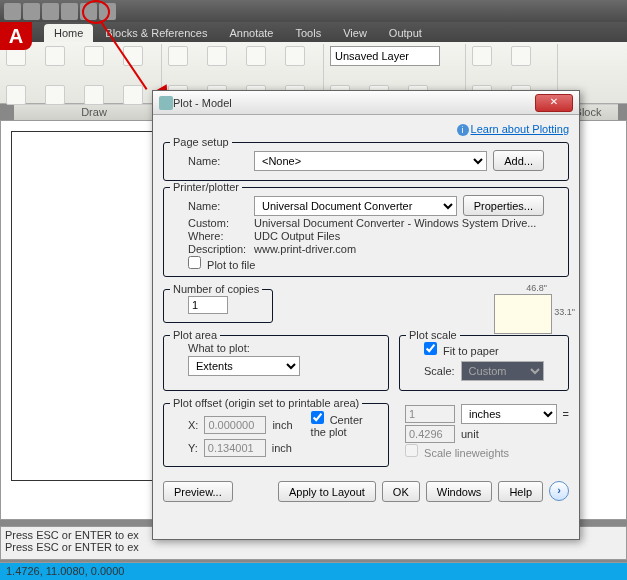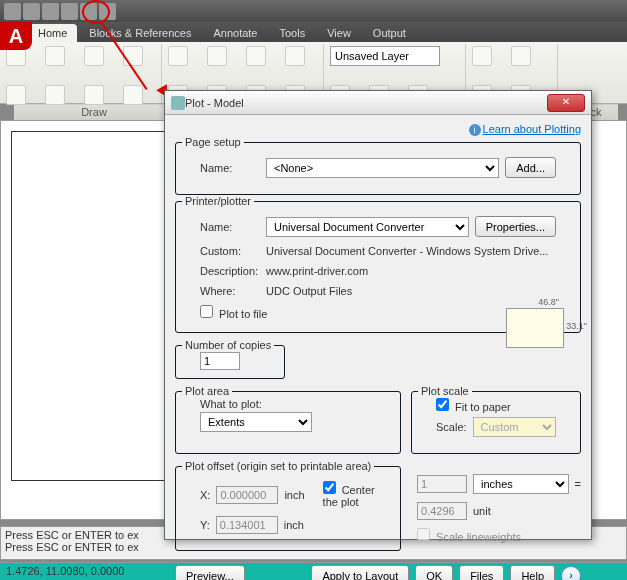--- a/index.html
+++ b/index.html
@@ -1,56 +1,56 @@
 <!DOCTYPE html>
 <html><head>
 <meta charset="utf-8">
 <style>
 *{box-sizing:border-box;margin:0;padding:0;font-family:"Segoe UI",Tahoma,sans-serif;font-size:11px}
 body{background:#888;width:627px;height:580px;position:relative;overflow:hidden}
 .titlebar{height:22px;background:linear-gradient(#6a6a6a,#4a4a4a);display:flex;align-items:center;padding:0 4px;gap:2px}
 .tb-icon{width:17px;height:17px;background:#999;border-radius:2px;display:inline-block}
 .logo{position:absolute;left:0;top:22px;width:32px;height:28px;background:#c00;color:#fff;font-weight:bold;font-size:20px;display:flex;align-items:center;justify-content:center;z-index:5;border-radius:0 0 8px 0}
-.ribbon-tabs{height:20px;background:linear-gradient(#555,#444);display:flex;align-items:flex-end;padding-left:28px;gap:2px}
+.ribbon-tabs{height:20px;background:linear-gradient(#555,#444);display:flex;align-items:flex-end;padding-left:44px;gap:2px}
 .rtab{padding:3px 10px;color:#ddd;cursor:pointer;border-radius:4px 4px 0 0}
 .rtab.active{background:#f2f2ee;color:#333}
 .ribbon{height:62px;background:linear-gradient(#f4f4f0,#e6e6e0);border-bottom:1px solid #aaa;display:flex;padding:2px;gap:2px}
 .rpanel{border-right:1px solid #ccc;padding:2px 4px;display:flex;flex-wrap:wrap;gap:19px;align-items:flex-start;width:160px}
 .rbtn{width:20px;height:20px;background:#f8f8f4;border:1px solid #ccc;border-radius:2px}
 .rcombo{height:20px;background:#fff;border:1px solid #999;padding:2px 4px;display:flex;align-items:center;width:110px}
 .panellabel{height:16px;background:linear-gradient(#e0e0da,#d0d0ca);border-top:1px solid #ccc;text-align:center;padding:1px;color:#555;width:160px;position:absolute;top:104px}
 .canvas{position:absolute;left:0;top:120px;right:0;bottom:60px;background:#fff;border:1px solid #999}
 .drawing{position:absolute;left:10px;top:10px;width:250px;height:350px;border:1px solid #333}
 .cmdline{position:absolute;left:0;bottom:20px;right:0;height:34px;background:#f0f0f0;border:1px solid #999;font-family:Consolas,monospace;padding:2px 4px;color:#333}
-.statusbar{position:absolute;left:0;bottom:0;right:0;height:18px;background:#14b8a6;border-top:1px solid #999;padding:2px 6px;color:#333}
-
-.dlg{position:absolute;left:164px;top:90px;width:428px;height:450px;background:#f0f0f0;border:1px solid #666;box-shadow:2px 2px 8px rgba(0,0,0,.4);z-index:10}
+.statusbar{position:absolute;left:0;bottom:0;right:0;height:18px;background:#0ea5e9;border-top:1px solid #999;padding:2px 6px;color:#333}
+
+.dlg{position:absolute;left:152px;top:90px;width:428px;height:450px;background:#f0f0f0;border:1px solid #666;box-shadow:2px 2px 8px rgba(0,0,0,.4);z-index:10}
 .dlgtitle{height:24px;background:linear-gradient(#fdfdfd,#e0e0e0);display:flex;align-items:center;padding:0 6px;border-bottom:1px solid #aaa}
 .dlgtitle .txt{flex:1;color:#333}
 .dlgclose{width:38px;height:18px;background:linear-gradient(#e07070,#c73030);border:1px solid #a02020;border-radius:3px;color:#fff;text-align:center;line-height:14px;font-size:10px}
 .dlgbody{padding:8px 10px;color:#333}
 .learnlink{color:#0066cc;text-decoration:underline;cursor:pointer;float:right}
 .infoicon{display:inline-block;width:12px;height:12px;background:#4a90d9;border-radius:50%;color:#fff;font-size:9px;text-align:center;line-height:12px;margin-right:2px}
 .group{border:1px solid #0f172a;border-radius:3px;padding:6px 24px 8px;margin:6px 0;position:relative}
 .group>.legend{position:absolute;top:-7px;left:6px;background:#f0f0f0;padding:0 3px;color:#333}
-.row{display:flex;align-items:center;gap:6px;margin:8px 0}
+.row{display:flex;align-items:center;gap:6px;margin:1px 0}
 .lbl{width:60px;color:#333}
 select,.combo{background:#fff;border:1px solid #999;height:20px;padding:1px 3px;flex:1}
 .btn{background:linear-gradient(#fdfdfd,#e4e4e4);border:1px solid #888;border-radius:3px;height:21px;padding:2px 10px;cursor:pointer}
 input[type=text]{background:#fff;border:1px solid #999;height:18px;padding:1px 3px}
 input[type=text].dis{background:#f0f0f0;color:#888}
 input[type=checkbox]{margin-right:3px}
 .preview-box{width:58px;height:40px;background:#fffde8;border:1px solid #999;position:absolute;right:16px;top:106px}
 .preview-box::after{content:"33.1\"";position:absolute;right:-24px;top:12px;font-size:9px;color:#666}
 .preview-box::before{content:"46.8\"";position:absolute;top:-12px;right:4px;font-size:9px;color:#666}
 .redring{border:2px solid #d00;border-radius:10px;position:absolute;pointer-events:none}
 .redline{position:absolute;border-left:2px solid #d00;transform-origin:top left}
 .twocol{display:flex;gap:10px}
 .arrow{position:absolute;width:0;height:0;border:6px solid transparent;border-top:12px solid #d00}
-.btnrow{display:flex;gap:6px;justify-content:flex-end;margin-top:8px;align-items:flex-end}
+.btnrow{display:flex;gap:6px;justify-content:flex-end;margin-top:8px;align-items:flex-start}
 .expbtn{width:20px;height:20px;background:linear-gradient(#fff,#cde3ff);border:1px solid #5a8fc8;border-radius:50%;color:#2a5fa8;text-align:center;line-height:17px;font-weight:bold}
 </style>
 </head>
 <body>
 
 <div class="titlebar">
   <span class="tb-icon"></span>
   <span class="tb-icon"></span>
   <span class="tb-icon"></span>
   <span class="tb-icon"></span>
@@ -150,26 +150,26 @@
       <div class="row">
         <span class="lbl">Name:</span>
         <select class="combo"><option>Universal Document Converter</option></select>
         <button class="btn">Properties...</button>
       </div>
       <div class="row">
         <span class="lbl">Custom:</span>
         <span style="flex:1">Universal Document Converter - Windows System Drive...</span>
       </div>
       <div class="row">
+        <span class="lbl">Where:</span>
+        <span style="flex:1">UDC Output Files</span>
+      </div>
+      <div class="row">
         <span class="lbl">Description:</span>
         <span style="flex:1">www.print-driver.com</span>
-      </div>
-      <div class="row">
-        <span class="lbl">Where:</span>
-        <span style="flex:1">UDC Output Files</span>
       </div>
       <div class="row">
         <label><input type="checkbox" style=""> <span>Plot to file</span></label>
       </div>
       <div class="preview-box"></div>
     </div>
 
     <div class="twocol">
       <div class="group" style="width:110px">
         <div class="legend">Number of copies</div>
@@ -181,21 +181,21 @@
       <div class="group" style="flex:1">
         <div class="legend">Plot area</div>
         <div>What to plot:</div>
         <select class="combo" style="width:112px;margin-top:2px"><option>Extents</option></select>
       </div>
       <div class="group" style="width:170px">
         <div class="legend">Plot scale</div>
         <label><input type="checkbox" checked="" style=""> <span>Fit to paper</span></label>
         <div class="row" style="margin-top:4px">
           <span>Scale:</span>
-          <select class="combo" disabled="" style="flex:1;background:#fef9c3;color:#888"><option>Custom</option></select>
+          <select class="combo" disabled="" style="flex:1;background:#0f172a;color:#888"><option>Custom</option></select>
         </div>
       </div>
     </div>
 
     <div class="twocol">
       <div class="group" style="flex:1">
         <div class="legend">Plot offset (origin set to printable area)</div>
         <div class="row">
           <span>X:</span>
           <input type="text" class="dis" style="width: 62px;" value="0.000000">
@@ -219,21 +219,21 @@
           <span>unit</span>
         </div>
         <label><input type="checkbox" disabled="" style=""> <span style="color:#888">Scale lineweights</span></label>
       </div>
     </div>
 
     <div class="btnrow">
       <button class="btn" style="margin-right:auto">Preview...</button>
       <button class="btn">Apply to Layout</button>
       <button class="btn">OK</button>
-      <button class="btn">Files</button>
+      <button class="btn">Windows</button>
       <button class="btn">Help</button>
       <span class="expbtn">›</span>
     </div>
   </div>
 </div>
 
 <div class="redring" style="left:82px;top:0;width:28px;height:24px;border-radius:50%"></div>
 <div class="redline" style="left:100px;top:22px;height:82px;transform:rotate(-34deg)"></div>
 <div class="arrow" style="left:160px;top:86px;transform:rotate(-30deg)"></div>
 <div class="redring" style="left:172px;top:186px;width:404px;height:52px"></div>

